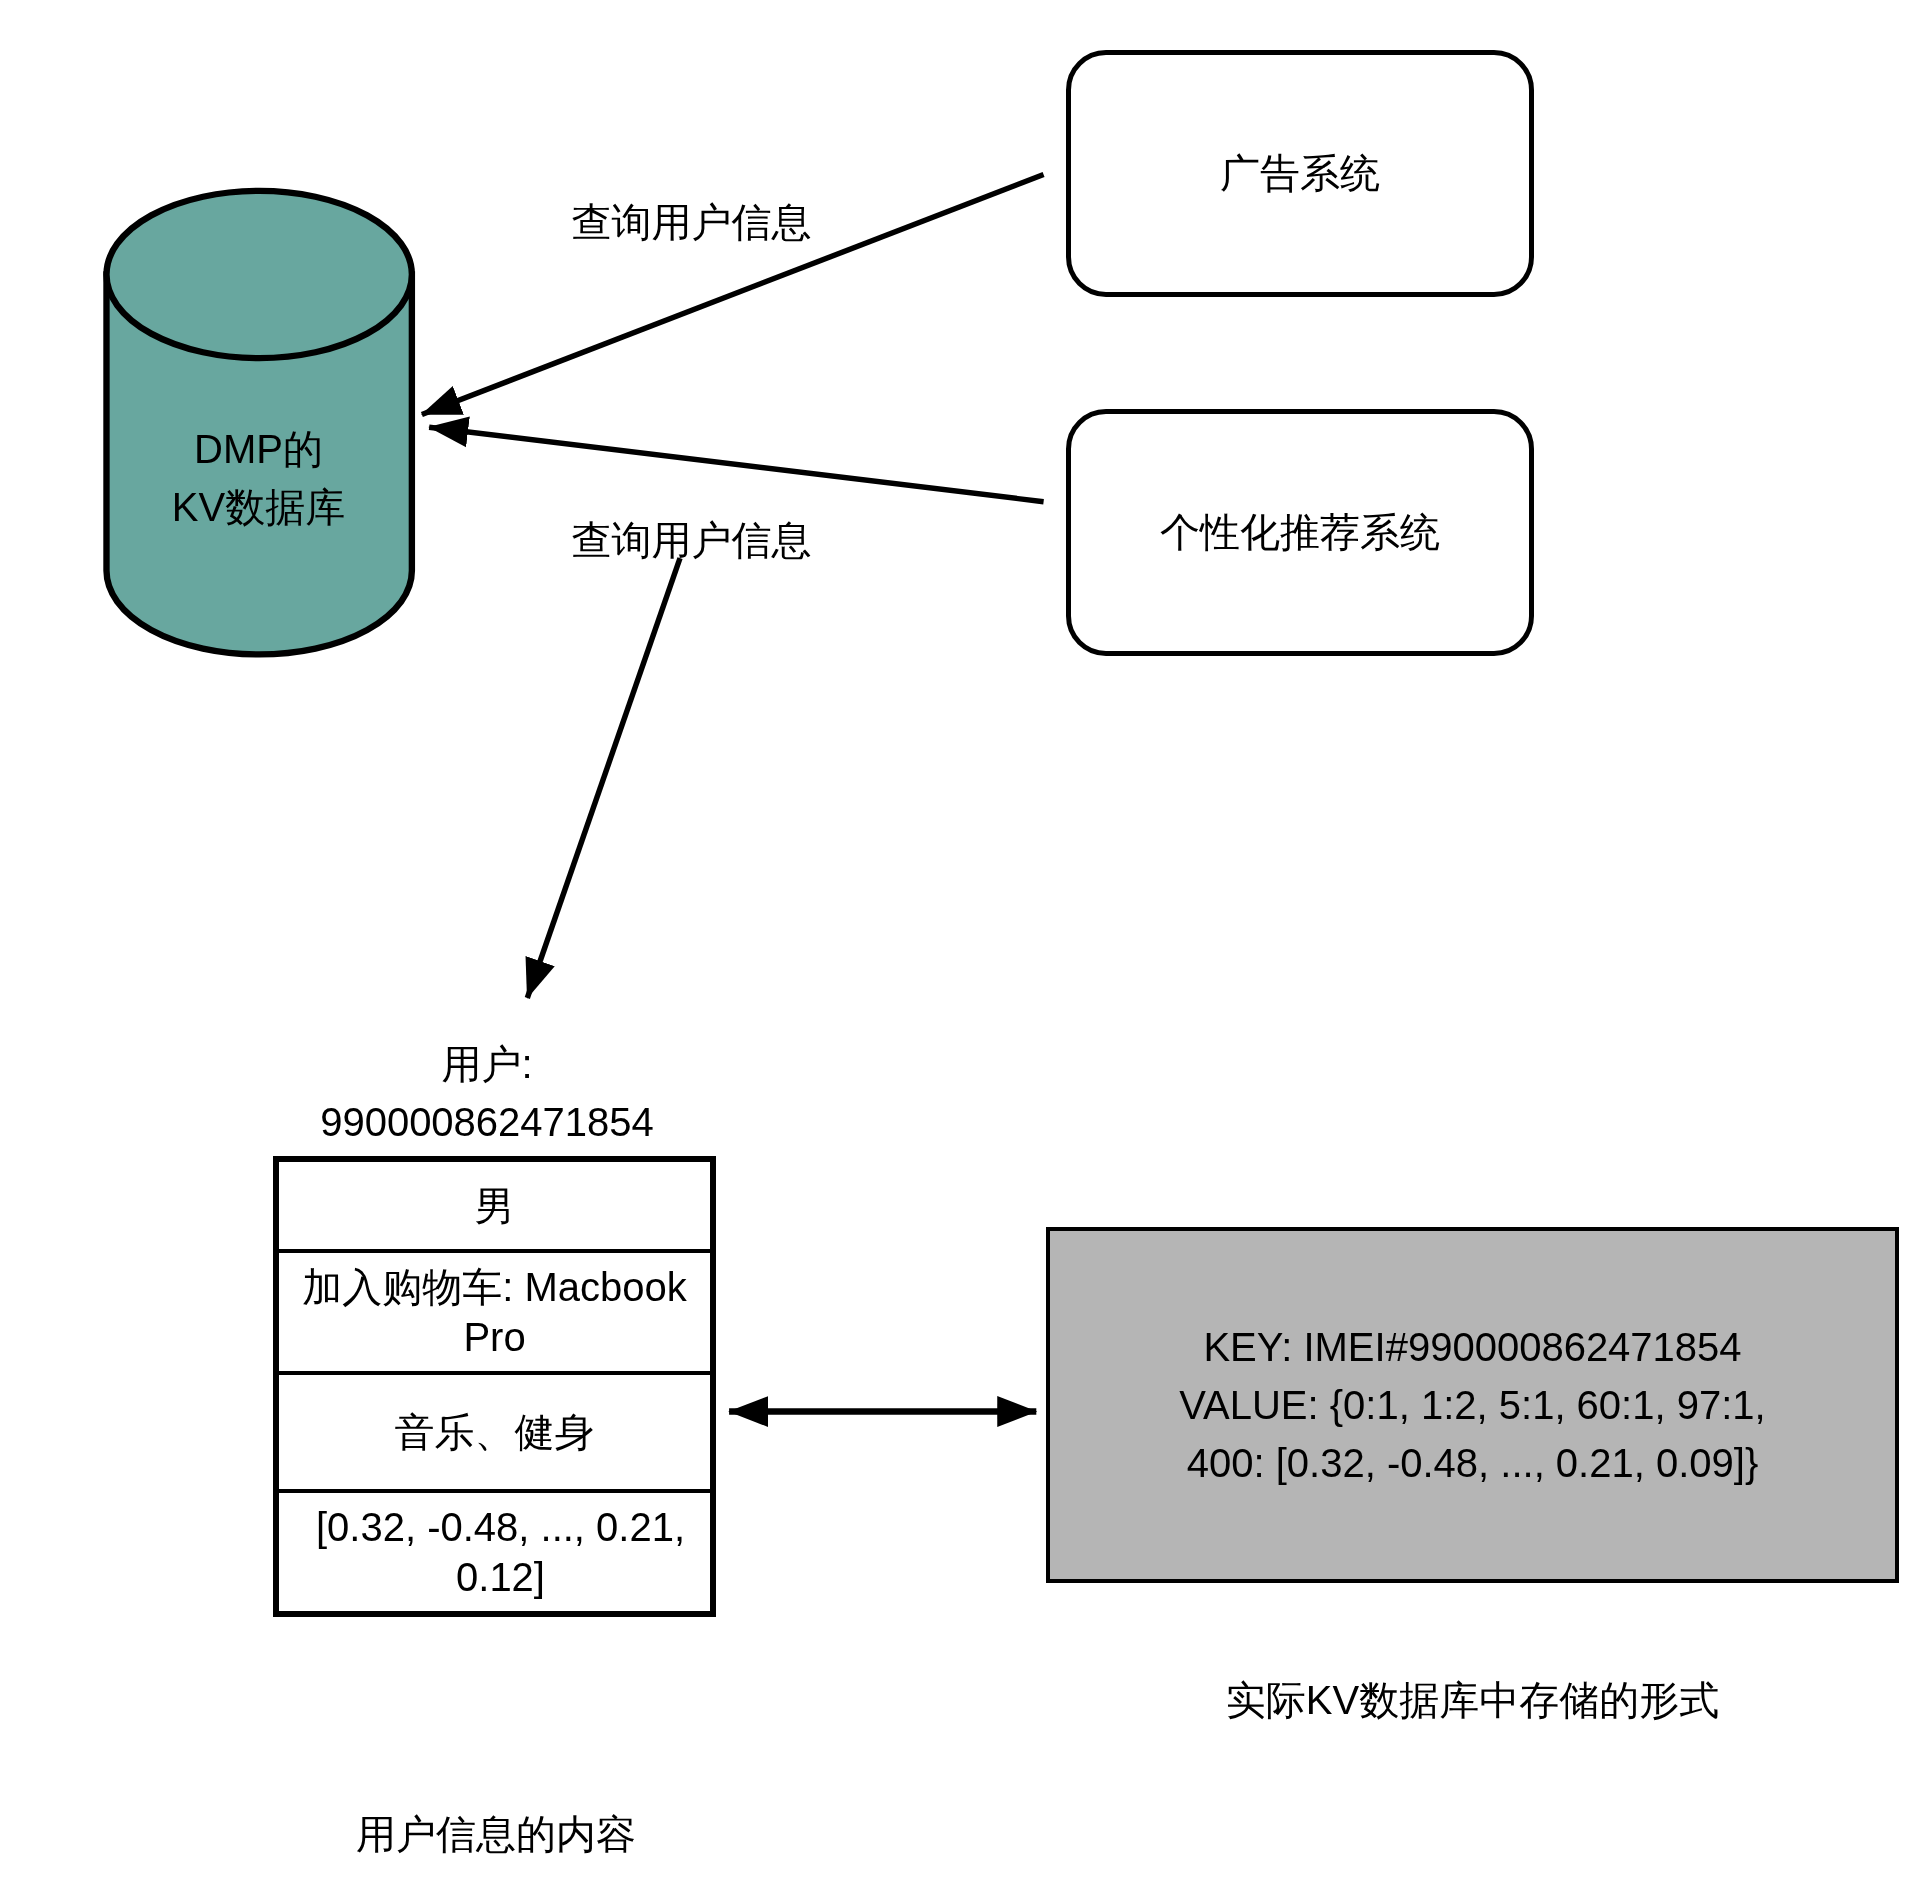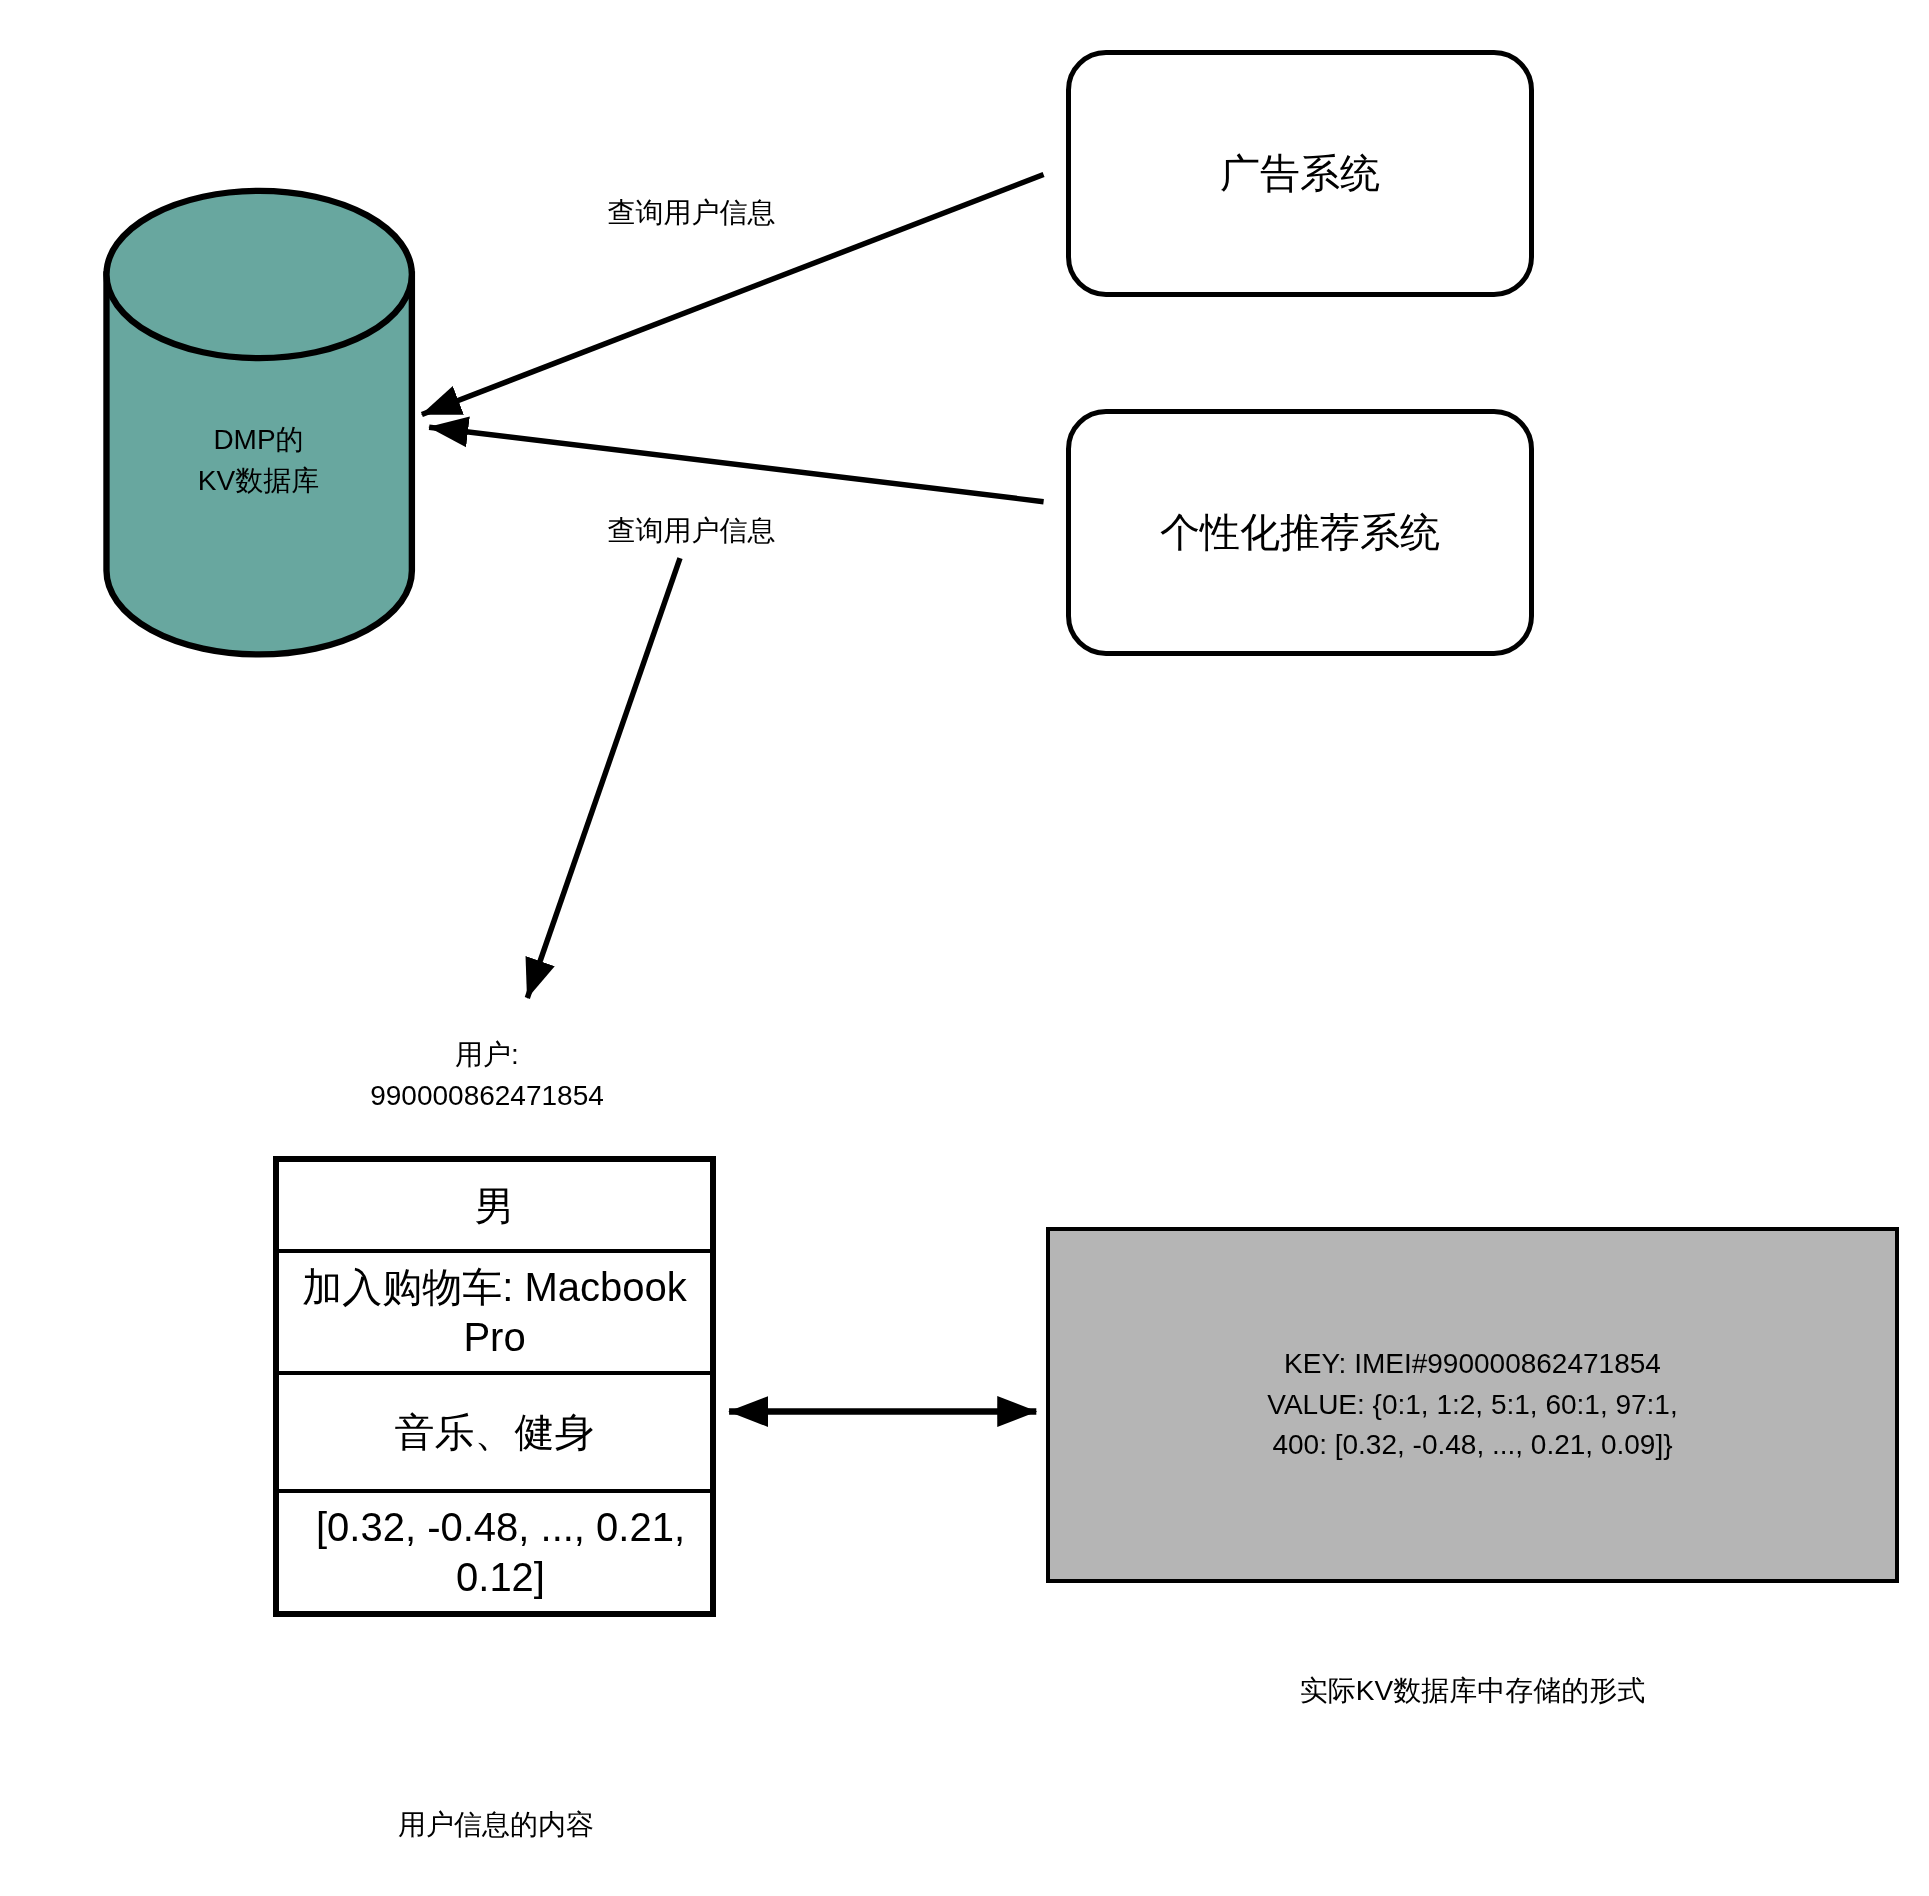--- a/index.html
+++ b/index.html
@@ -10,21 +10,21 @@
     font-family: "Liberation Sans", "DejaVu Sans", sans-serif;
     color: #000;
     overflow: hidden;
   }
   .canvas { position: absolute; inset: 0; }
   svg.overlay { position: absolute; left: 0; top: 0; pointer-events: none; }
 
   .label {
     position: absolute;
     text-align: center;
-    font-size: 28px;
+    font-size: 40px;
     line-height: 1.45;
   }
 
   .node-box {
     position: absolute;
     box-sizing: border-box;
     border: 5.5px solid #000;
     border-radius: 40px;
     background: #fff;
     display: flex;
@@ -76,21 +76,21 @@
   .kv-box {
     position: absolute;
     left: 1046px; top: 1227px; width: 853px; height: 356px;
     box-sizing: border-box;
     border: 4.5px solid #000;
     display: flex;
     flex-direction: column;
     align-items: center;
     justify-content: center;
     text-align: center;
-    font-size: 28px;
+    font-size: 40px;
     line-height: 1.45;
     padding: 9px 27px;
   }
   .kv-caption { left: 1046px; top: 1671px; width: 853px; }
 </style>
 </head>
 <body>
 
 <div class="canvas">
 

